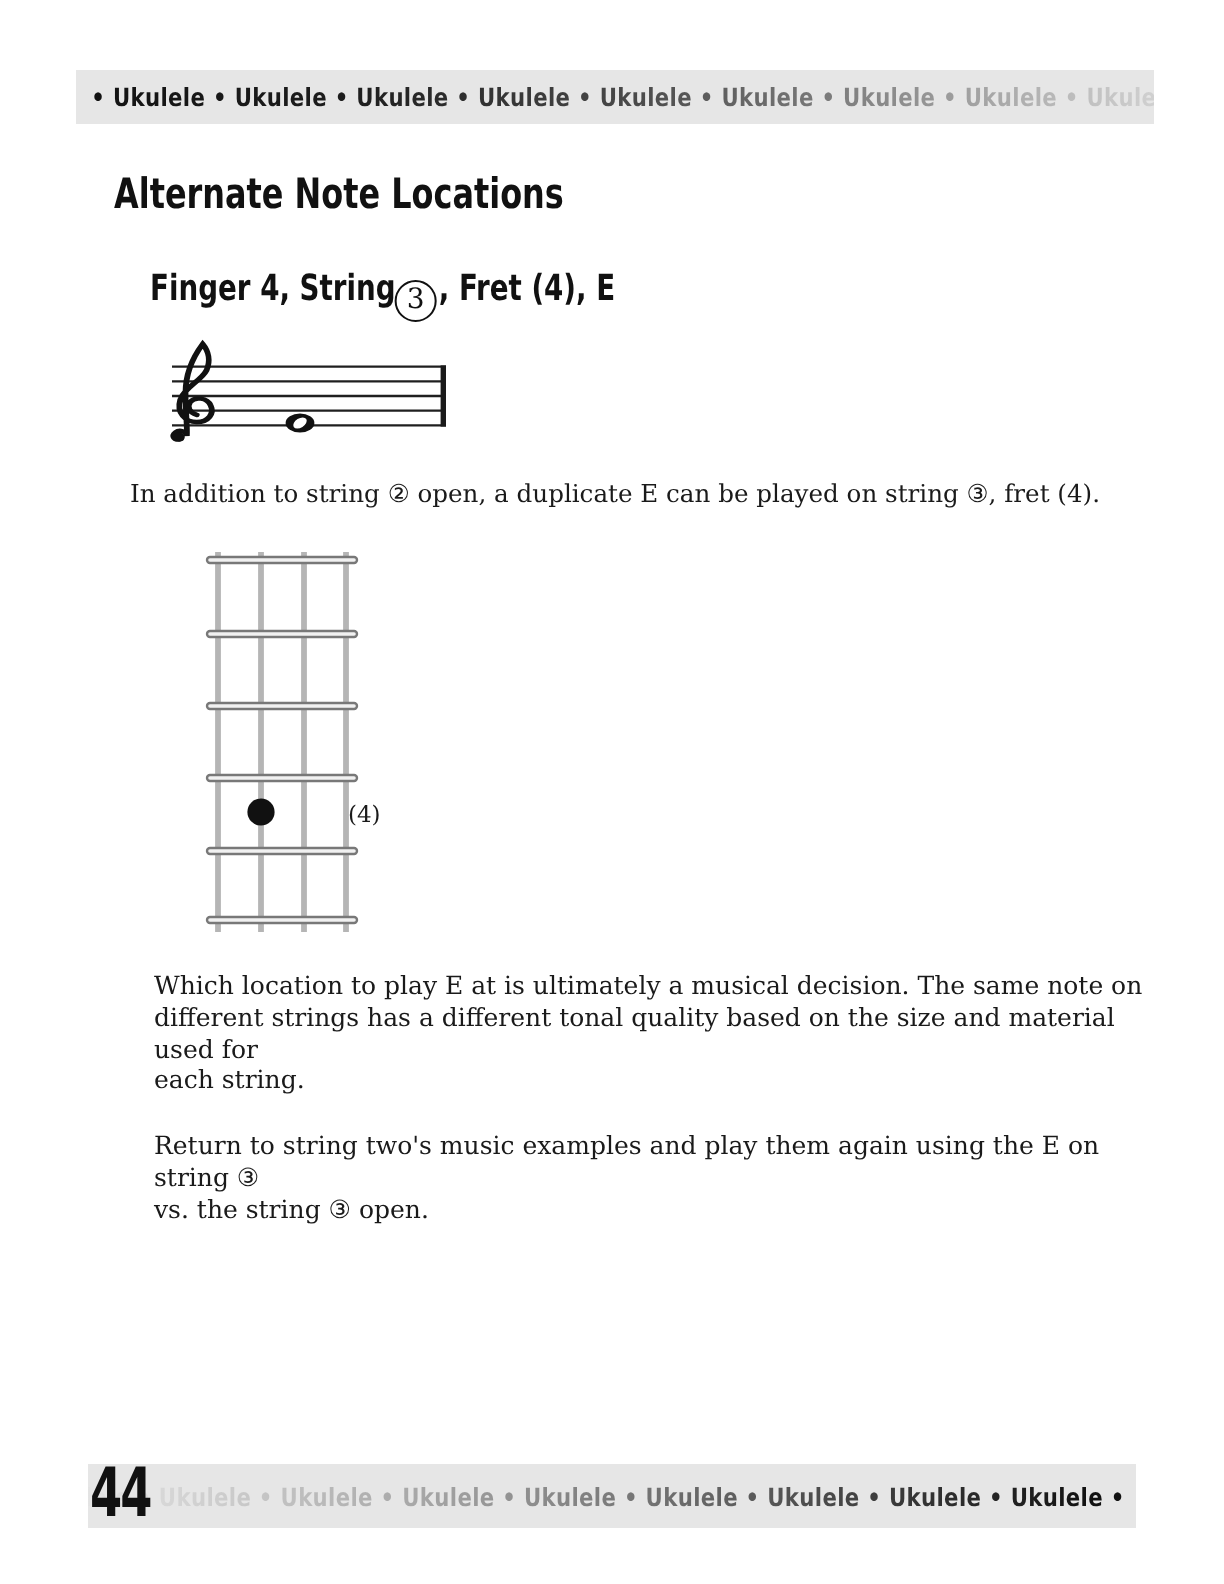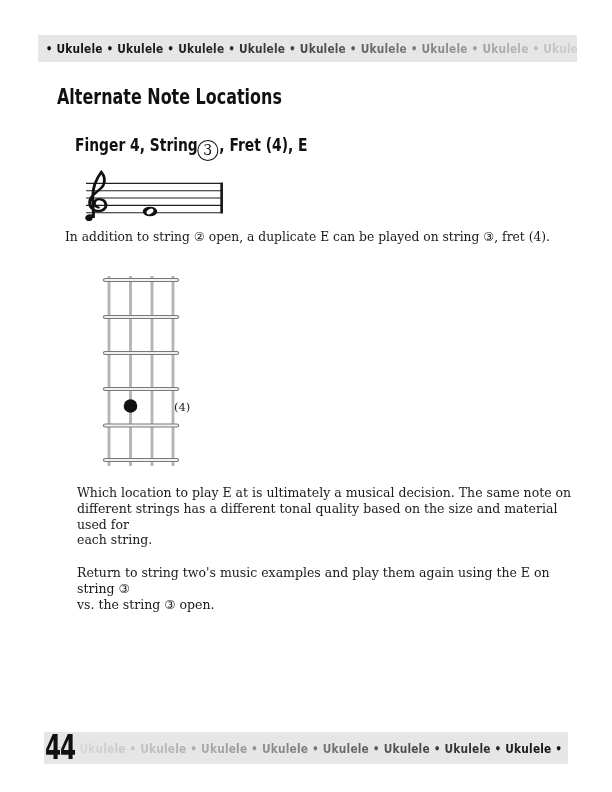--- a/index.html
+++ b/index.html
@@ -43,21 +43,21 @@
     font-family:"DejaVu Sans","Liberation Sans",sans-serif;font-weight:bold;font-size:18px;line-height:1.4;
     transform:scaleX(.77);transform-origin:left top;
   }
   .circled-num{
     display:inline-flex;align-items:center;justify-content:center;box-sizing:border-box;
     width:21px;height:21px;border:1.6px solid #111;border-radius:50%;
     font-family:"DejaVu Serif","Liberation Serif",serif;font-weight:normal;font-size:14px;line-height:1;
     vertical-align:-4px;margin:0 4px 0 3px;transform:scaleX(1.3);
   }
   
-  .intro{position:absolute;left:65px;top:230px;width:505px;margin:0;font-size:12.3px;line-height:1.3;}
+  .intro{position:absolute;left:65px;top:240px;width:505px;margin:0;font-size:12.3px;line-height:1.3;}
   .para{position:absolute;left:65px;width:508px;margin:12px;font-size:12.5px;line-height:15.8px;white-space:pre-line;}
   .para-1{top:473px;}
   .para-2{top:553px;}
   .fret-label{position:absolute;left:174px;top:400px;font-size:11.5px;}
   
   .staff-wrap{position:absolute;left:84px;top:167px;width:142px;height:60px;}
   .fretboard-wrap{position:absolute;left:101px;top:272px;width:84px;height:198px;}
   svg{display:block;}
 </style>
 </head>

